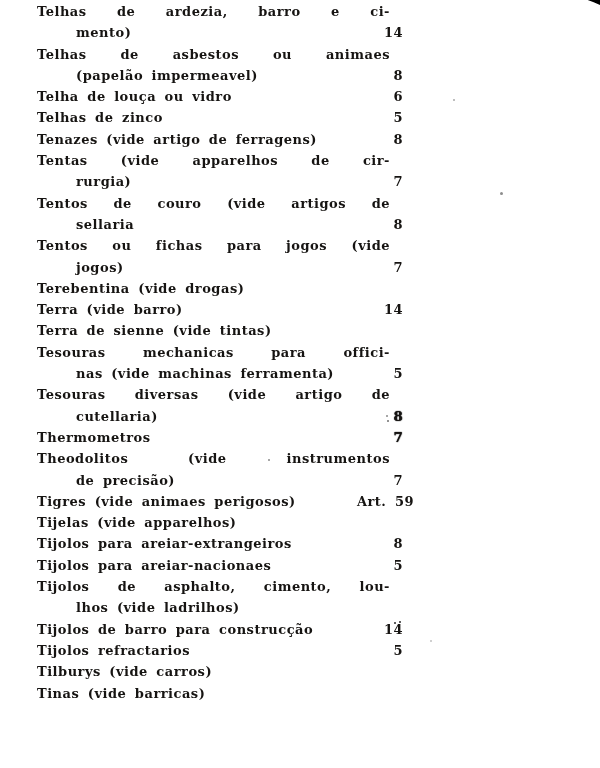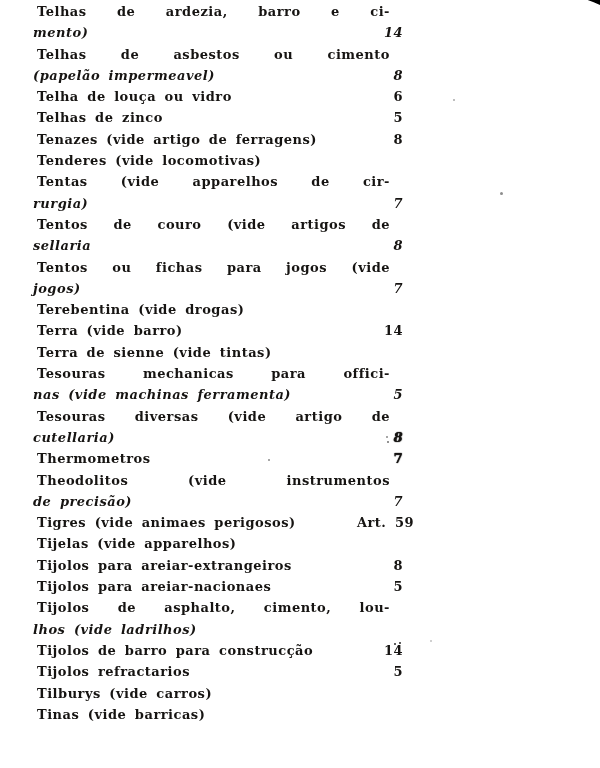--- a/index.html
+++ b/index.html
@@ -18,21 +18,21 @@
   #rows { position: absolute; top: 1px; left: 0; width: 600px; }
   .row {
     position: relative;
     height: 21.3px;
     line-height: 21.3px;
     padding-left: 37px;
     white-space: nowrap;
     letter-spacing: 0.5px;
     word-spacing: 3.5px;
   }
-  .row.ind { padding-left: 33px; font-style: italic; }
+  .row.ind { padding-left: 76px; }
   .text { display: inline-block; vertical-align: top; }
   
   .row .text.j { width: 353px; text-align: justify; text-align-last: justify; }
   .row.ind .text.j { width: 331px; }
   .value {
     position: absolute;
     top: 0;
     right: 197px;          
     line-height: 21.3px;
     letter-spacing: 0.5px;
@@ -63,26 +63,25 @@
   .speck.s3 { left: 268px; top: 459px; width: 2px; height: 2px; background: #8a8a8a; }
   .speck.s4 { left: 430px; top: 640px; width: 2px; height: 2px; background: #c0c0c0; }
 </style>
 </head>
 <body>
 
 <div class="page">
   <div id="rows">
       <div class="row"><span class="text j">Telhas de ardezia, barro e ci-</span></div>
       <div class="row ind"><span class="text">mento)</span><span class="value">14</span></div>
-      <div class="row"><span class="text j">Telhas de asbestos ou cimento</span></div>
+      <div class="row"><span class="text j">Telhas de asbestos ou animaes</span></div>
       <div class="row ind"><span class="text">(papelão impermeavel)</span><span class="value">8</span></div>
       <div class="row"><span class="text">Telha de louça ou vidro</span><span class="value">6</span></div>
       <div class="row"><span class="text">Telhas de zinco</span><span class="value">5</span></div>
       <div class="row"><span class="text">Tenazes (vide artigo de ferragens)</span><span class="value">8</span></div>
-      <div class="row"><span class="text">Tenderes (vide locomotivas)</span></div>
       <div class="row"><span class="text j">Tentas (vide apparelhos de cir-</span></div>
       <div class="row ind"><span class="text">rurgia)</span><span class="value">7</span></div>
       <div class="row"><span class="text j">Tentos de couro (vide artigos de</span></div>
       <div class="row ind"><span class="text">sellaria</span><span class="value">8</span></div>
       <div class="row"><span class="text j">Tentos ou fichas para jogos (vide</span></div>
       <div class="row ind"><span class="text">jogos)</span><span class="value">7</span></div>
       <div class="row"><span class="text">Terebentina (vide drogas)</span></div>
       <div class="row"><span class="text">Terra (vide barro)</span><span class="value">14</span></div>
       <div class="row"><span class="text">Terra de sienne (vide tintas)</span></div>
       <div class="row"><span class="text j">Tesouras mechanicas para offici-</span></div>

